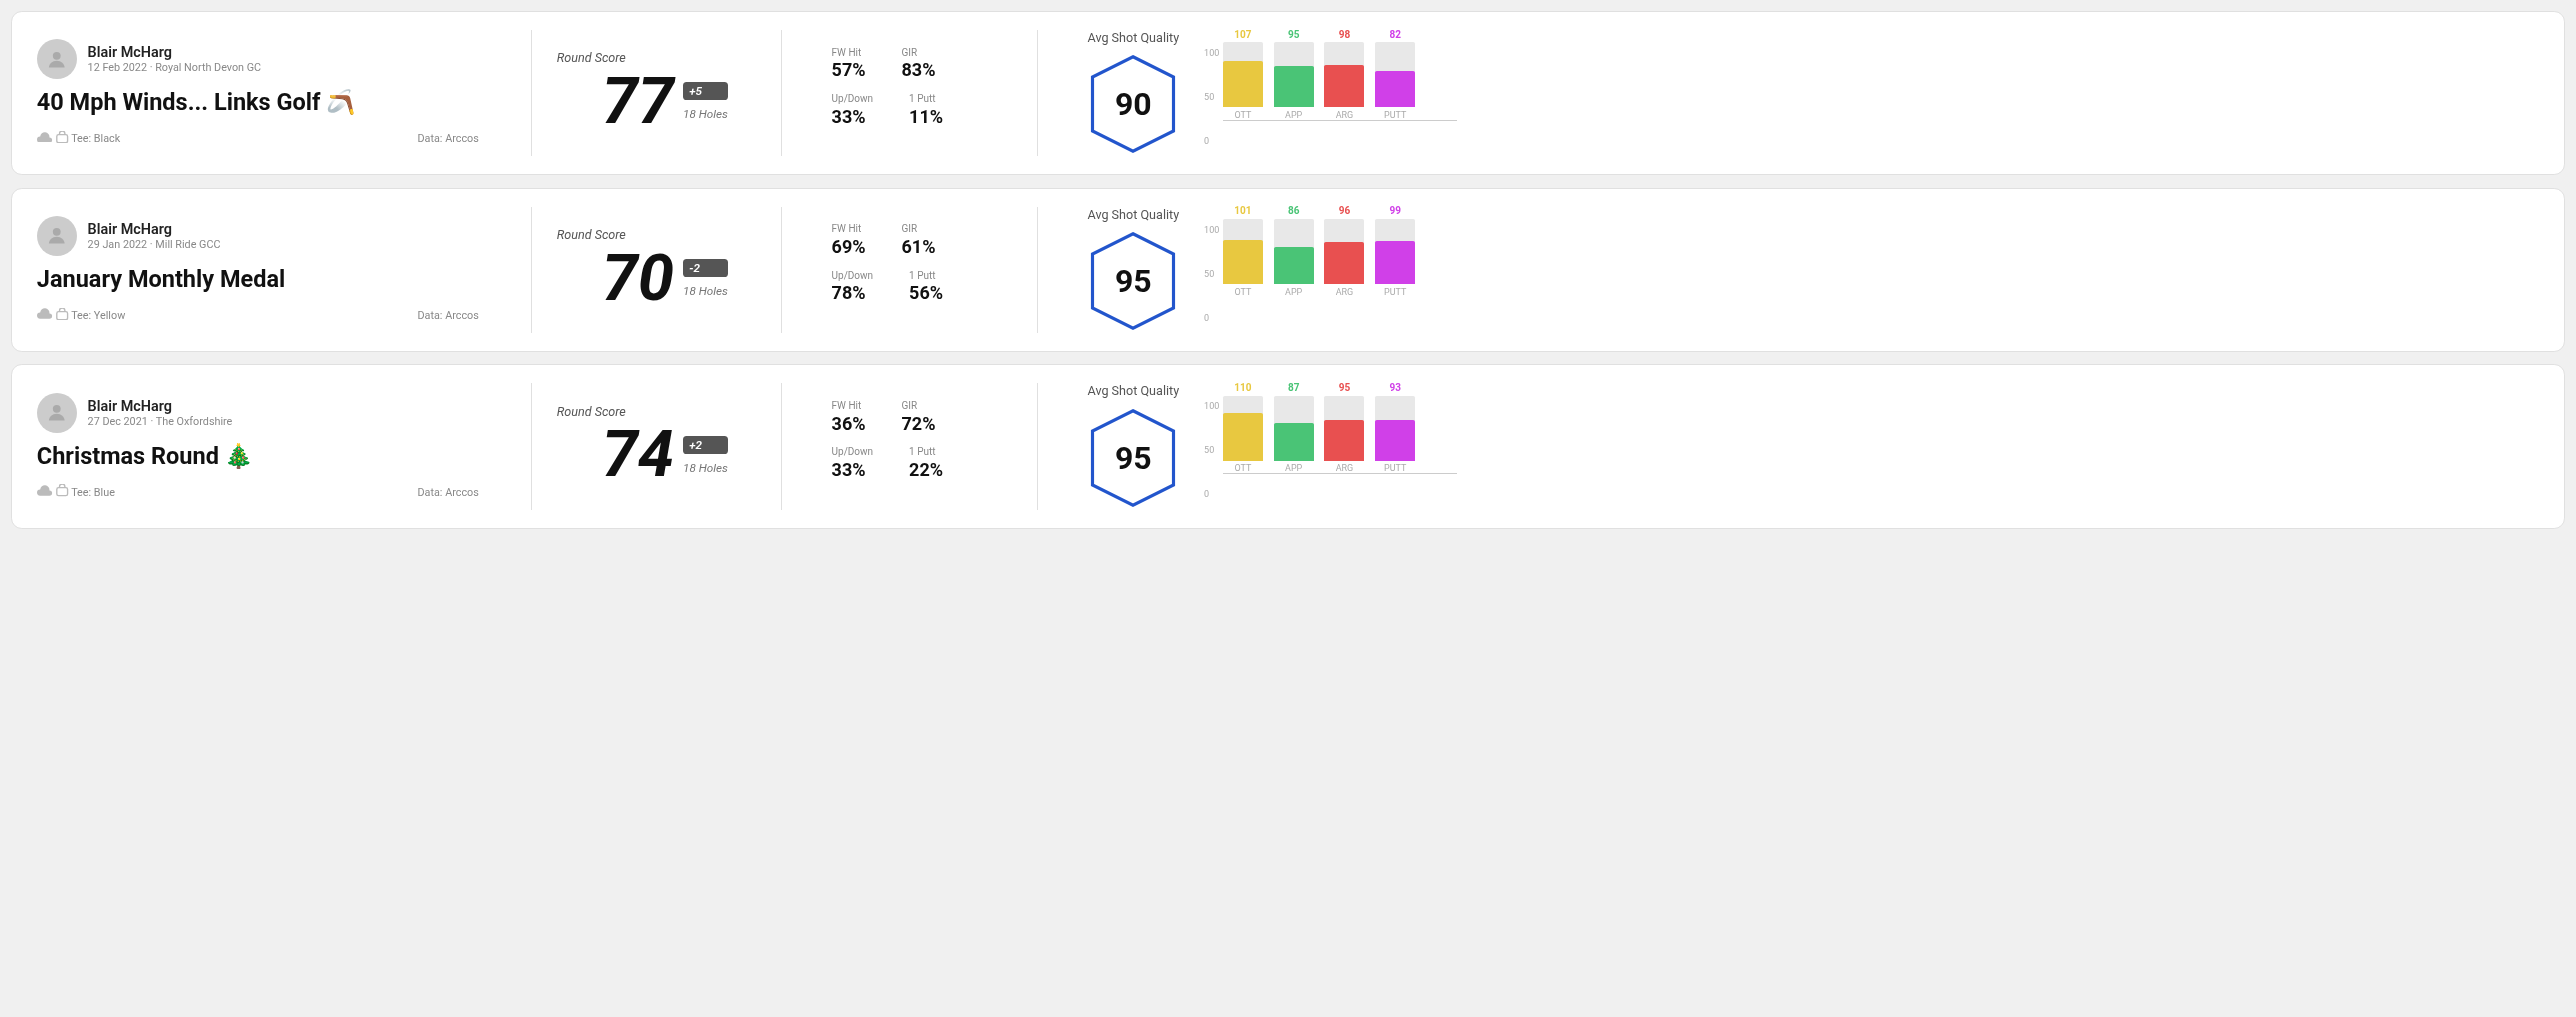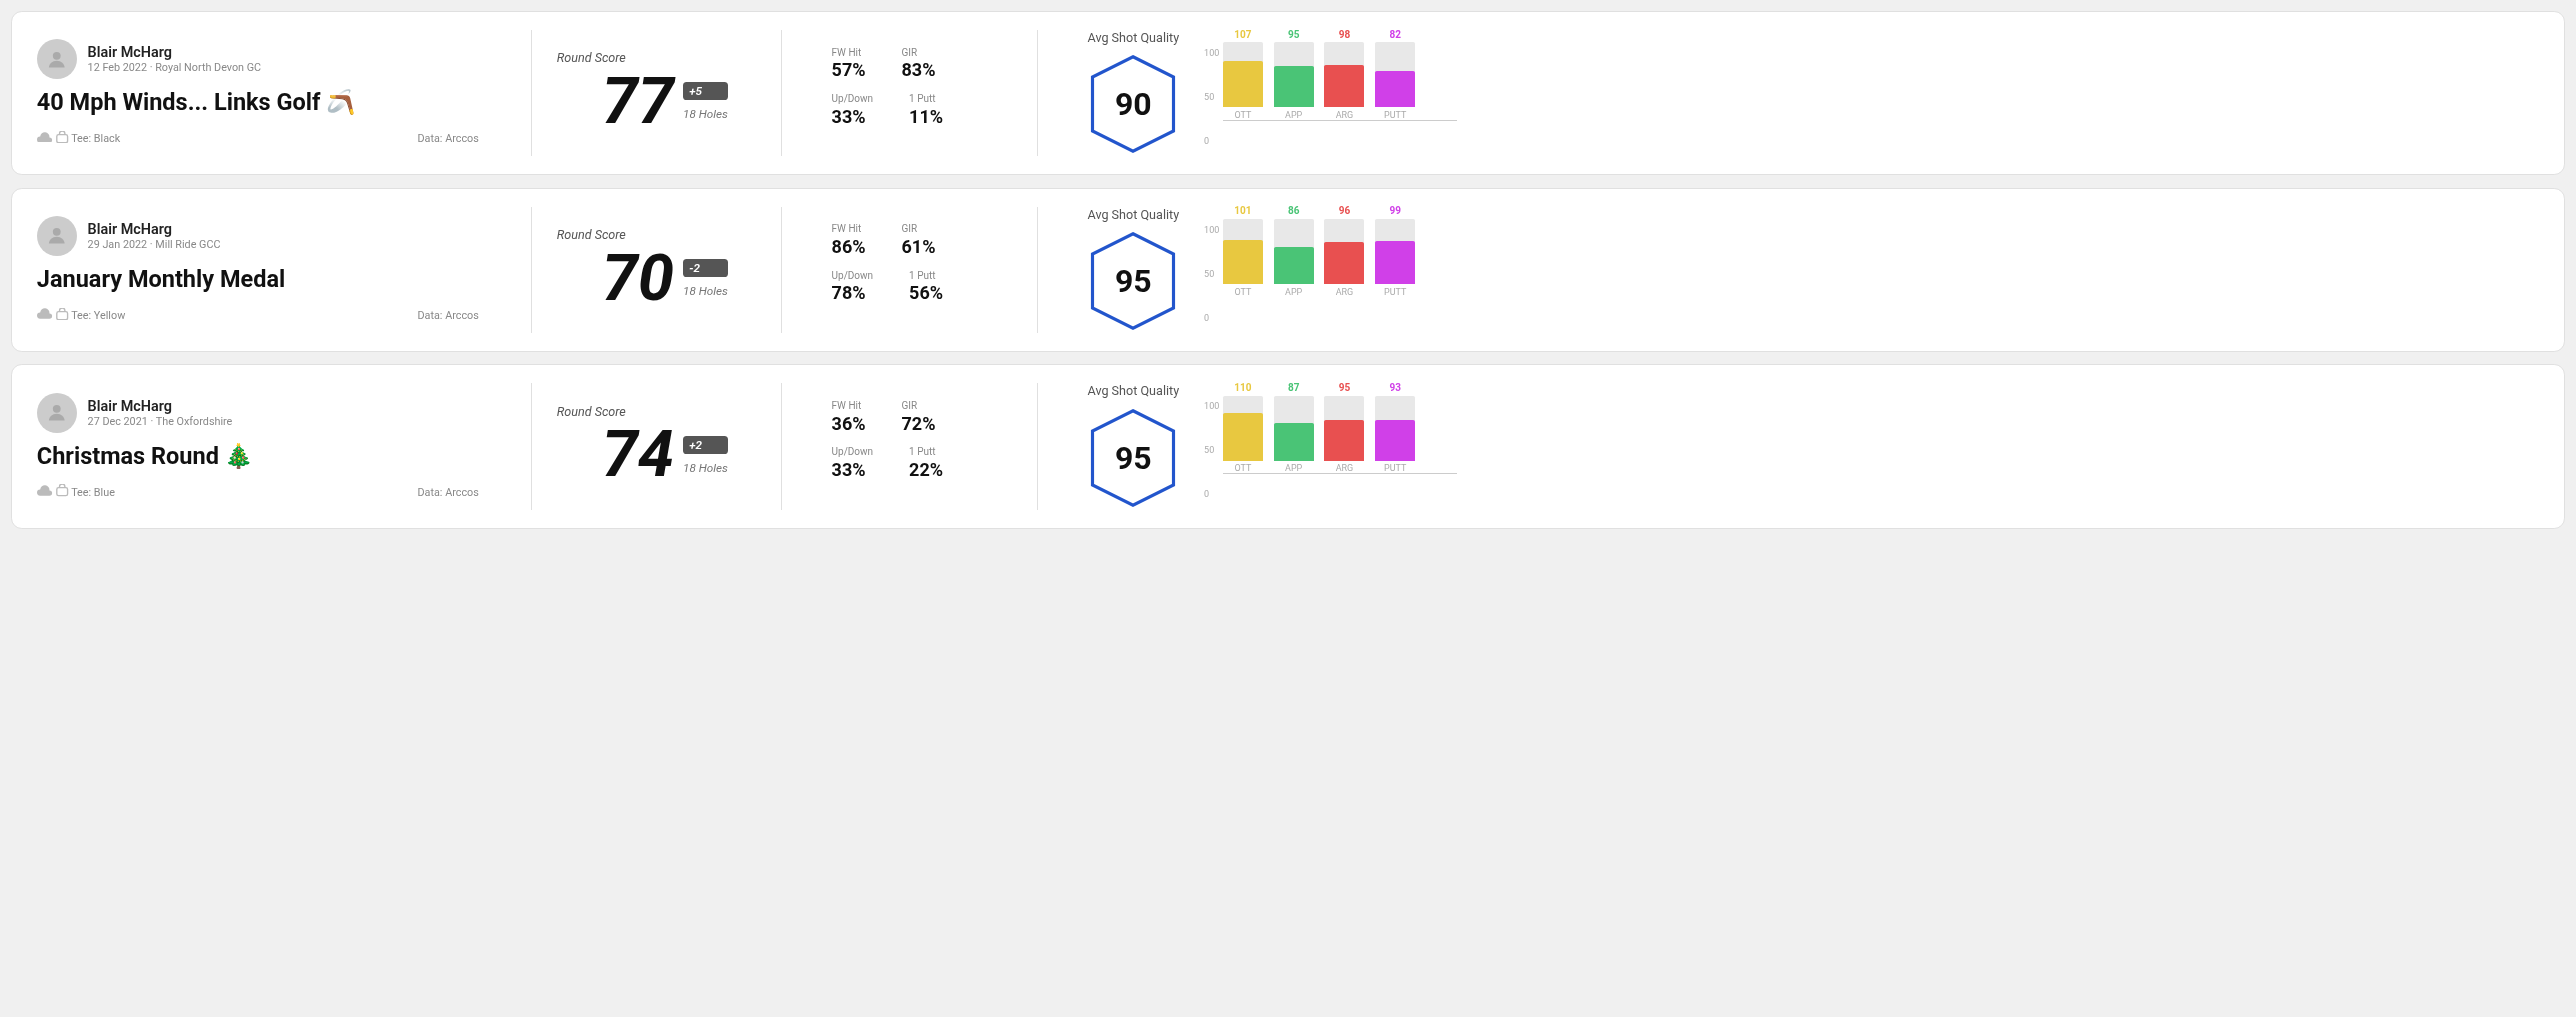--- a/index.html
+++ b/index.html
@@ -410,21 +410,21 @@
           </div>
         </div>
       </div>
 
       <div class="divider"></div>
 
       <div class="stats-section">
         <div class="stat-row">
           <div class="stat-item">
             <div class="stat-name">FW Hit</div>
-            <div class="stat-value">86%</div>
+            <div class="stat-value">69%</div>
           </div>
           <div class="stat-item">
             <div class="stat-name">GIR</div>
             <div class="stat-value">61%</div>
           </div>
         </div>
         <div class="stat-row">
           <div class="stat-item">
             <div class="stat-name">Up/Down</div>
             <div class="stat-value">78%</div>

